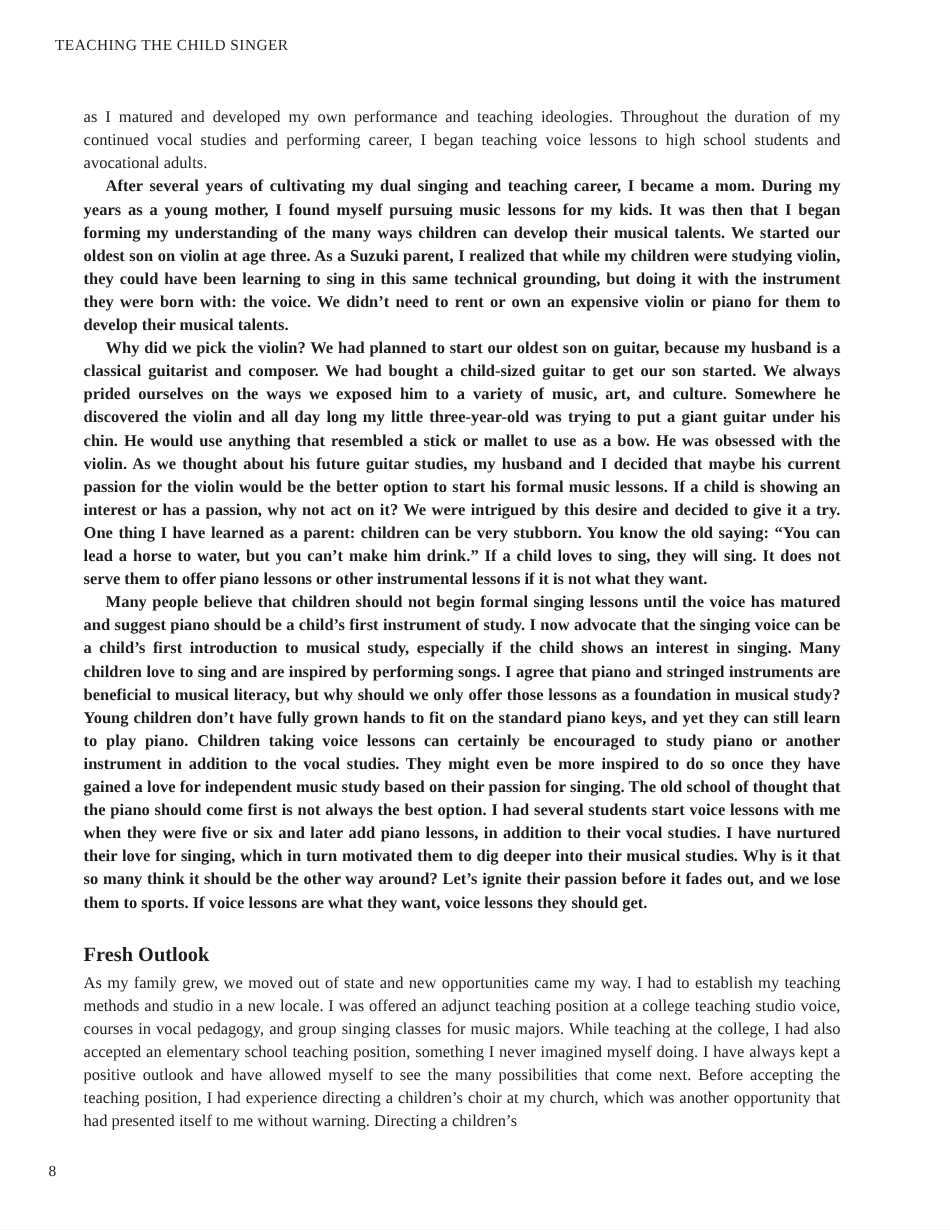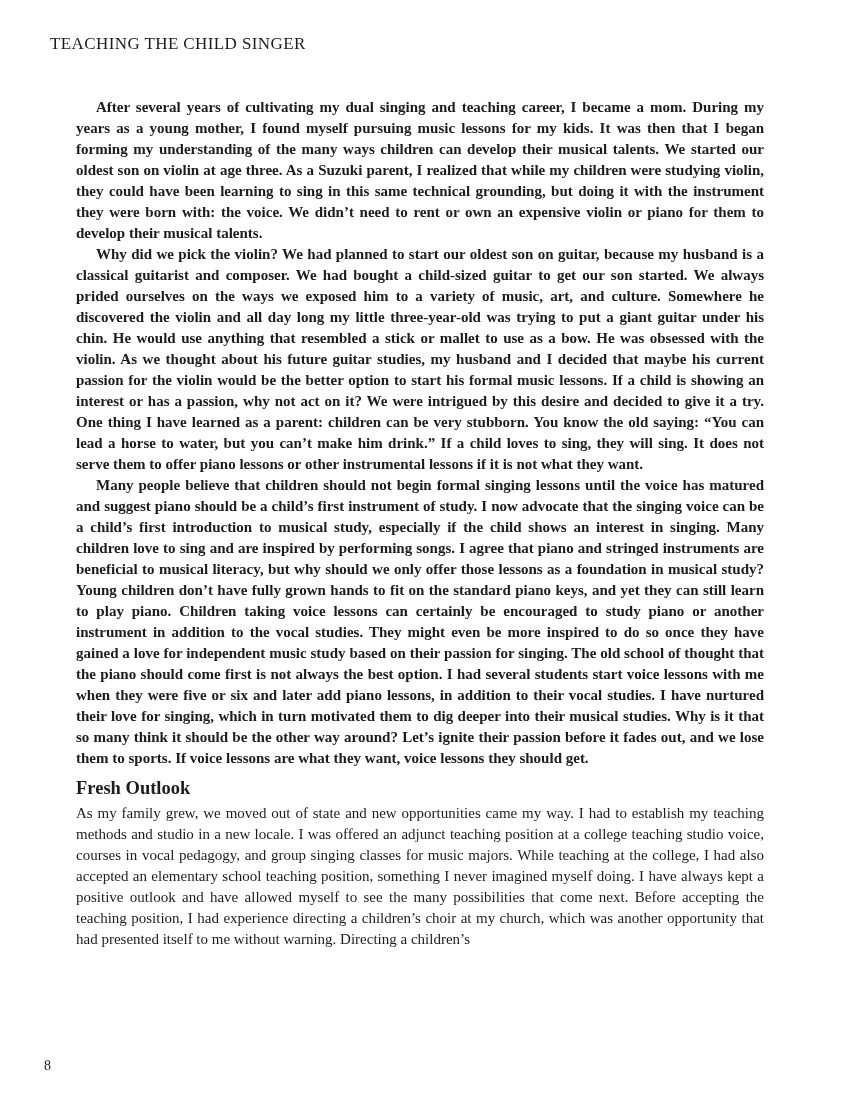--- a/index.html
+++ b/index.html
@@ -14,21 +14,21 @@
     margin: 0 auto;
     background: #ffffff;
     font-family: "Liberation Serif", serif;
     color: #1c1c1c;
     overflow: hidden;
   }
   .running-head {
     position: absolute;
     left: 50px;
     top: 34px;
-    font-size: 17px;
+    font-size: 14px;
     letter-spacing: 0.4px;
     white-space: nowrap;
   }
   .text-block {
     position: absolute;
     left: 76px;
     top: 97px;
     width: 688px;
     font-size: 15px;
     line-height: 21px;
@@ -39,39 +39,40 @@
     padding: 0;
   }
   .text-block p.indent {
     text-indent: 20px;
     font-weight: bold;
   }
   .section-heading {
     font-size: 18.5px;
     font-weight: bold;
     line-height: 24px;
-    margin: 7px 0 3px 0;
+    margin: 25px 0 3px 0;
     text-align: left;
   }
   .page-number {
     position: absolute;
     left: 44px;
     top: 1058px;
     font-size: 14px;
   }
 </style>
 </head>
 <body>
 
 <div class="page">
 
   <div class="running-head">TEACHING THE CHILD SINGER</div>
 
   <div class="text-block">
 
+    <p class="no-indent">as I matured and developed my own performance and teaching ideologies. Throughout the duration of my continued vocal studies and performing career, I began teaching voice lessons to high school students and avocational adults.</p>
 
     <p class="indent">After several years of cultivating my dual singing and teaching career, I became a mom. During my years as a young mother, I found myself pursuing music lessons for my kids. It was then that I began forming my understanding of the many ways children can develop their musical talents. We started our oldest son on violin at age three. As a Suzuki parent, I realized that while my children were studying violin, they could have been learning to sing in this same technical grounding, but doing it with the instrument they were born with: the voice. We didn’t need to rent or own an expensive violin or piano for them to develop their musical talents.</p>
 
     <p class="indent">Why did we pick the violin? We had planned to start our oldest son on guitar, because my husband is a classical guitarist and composer. We had bought a child-sized guitar to get our son started. We always prided ourselves on the ways we exposed him to a variety of music, art, and culture. Somewhere he discovered the violin and all day long my little three-year-old was trying to put a giant guitar under his chin. He would use anything that resembled a stick or mallet to use as a bow. He was obsessed with the violin. As we thought about his future guitar studies, my husband and I decided that maybe his current passion for the violin would be the better option to start his formal music lessons. If a child is showing an interest or has a passion, why not act on it? We were intrigued by this desire and decided to give it a try. One thing I have learned as a parent: children can be very stubborn. You know the old saying: “You can lead a horse to water, but you can’t make him drink.” If a child loves to sing, they will sing. It does not serve them to offer piano lessons or other instrumental lessons if it is not what they want.</p>
 
     <p class="indent">Many people believe that children should not begin formal singing lessons until the voice has matured and suggest piano should be a child’s first instrument of study. I now advocate that the singing voice can be a child’s first introduction to musical study, especially if the child shows an interest in singing. Many children love to sing and are inspired by performing songs.  I agree that piano and stringed instruments are beneficial to musical literacy, but why should we only offer those lessons as a foundation in musical study? Young children don’t have fully grown hands to fit on the standard piano keys, and yet they can still learn to play piano. Children taking voice lessons can certainly be encouraged to study piano or another instrument in addition to the vocal studies. They might even be more inspired to do so once they have gained a love for independent music study based on their passion for singing. The old school of thought that the piano should come first is not always the best option. I had several students start voice lessons with me when they were five or six and later add piano lessons, in addition to their vocal studies. I have nurtured their love for singing, which in turn motivated them to dig deeper into their musical studies. Why is it that so many think it should be the other way around? Let’s ignite their passion before it fades out, and we lose them to sports. If voice lessons are what they want, voice lessons they should get.</p>
 
     <h2 class="section-heading">Fresh Outlook</h2>
 
     <p class="no-indent">As my family grew, we moved out of state and new opportunities came my way. I had to establish my teaching methods and studio in a new locale. I was offered an adjunct teaching position at a college teaching studio voice, courses in vocal pedagogy, and group singing classes for music majors. While teaching at the college, I had also accepted an elementary school teaching position, something I never imagined myself doing. I have always kept a positive outlook and have allowed myself to see the many possibilities that come next. Before accepting the teaching position, I had experience directing a children’s choir at my church, which was another opportunity that had presented itself to me without warning. Directing a children’s</p>

